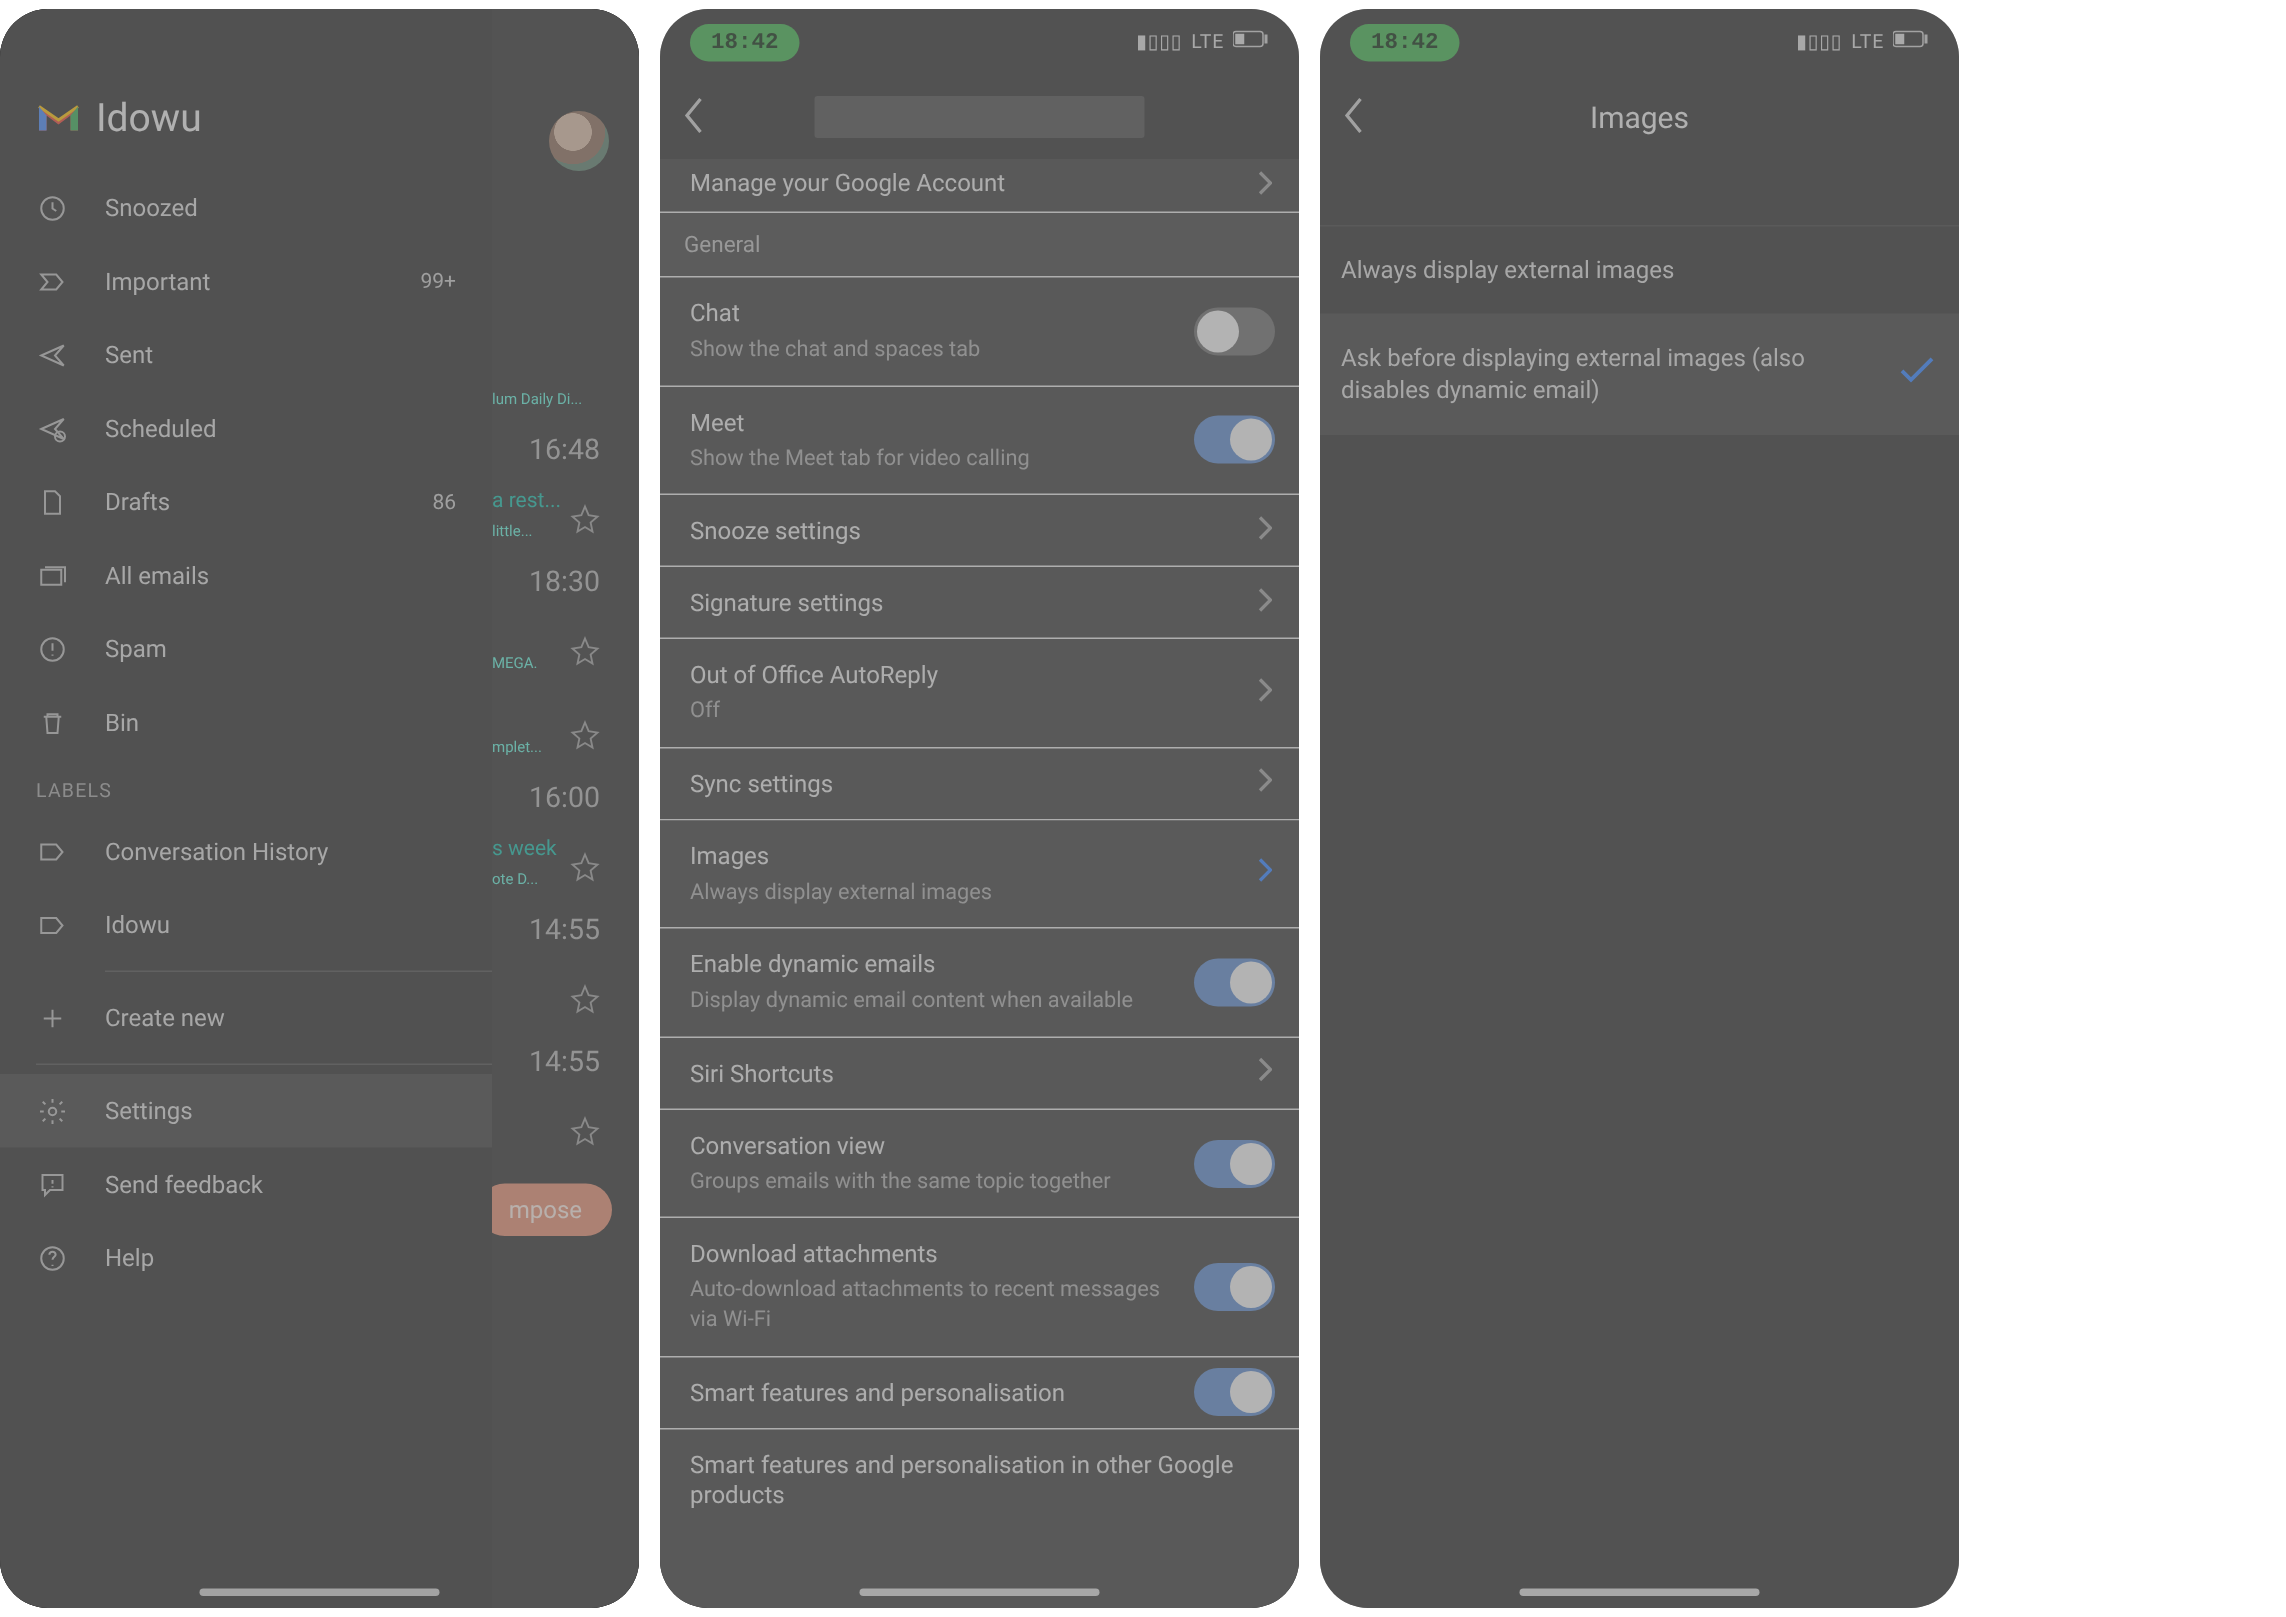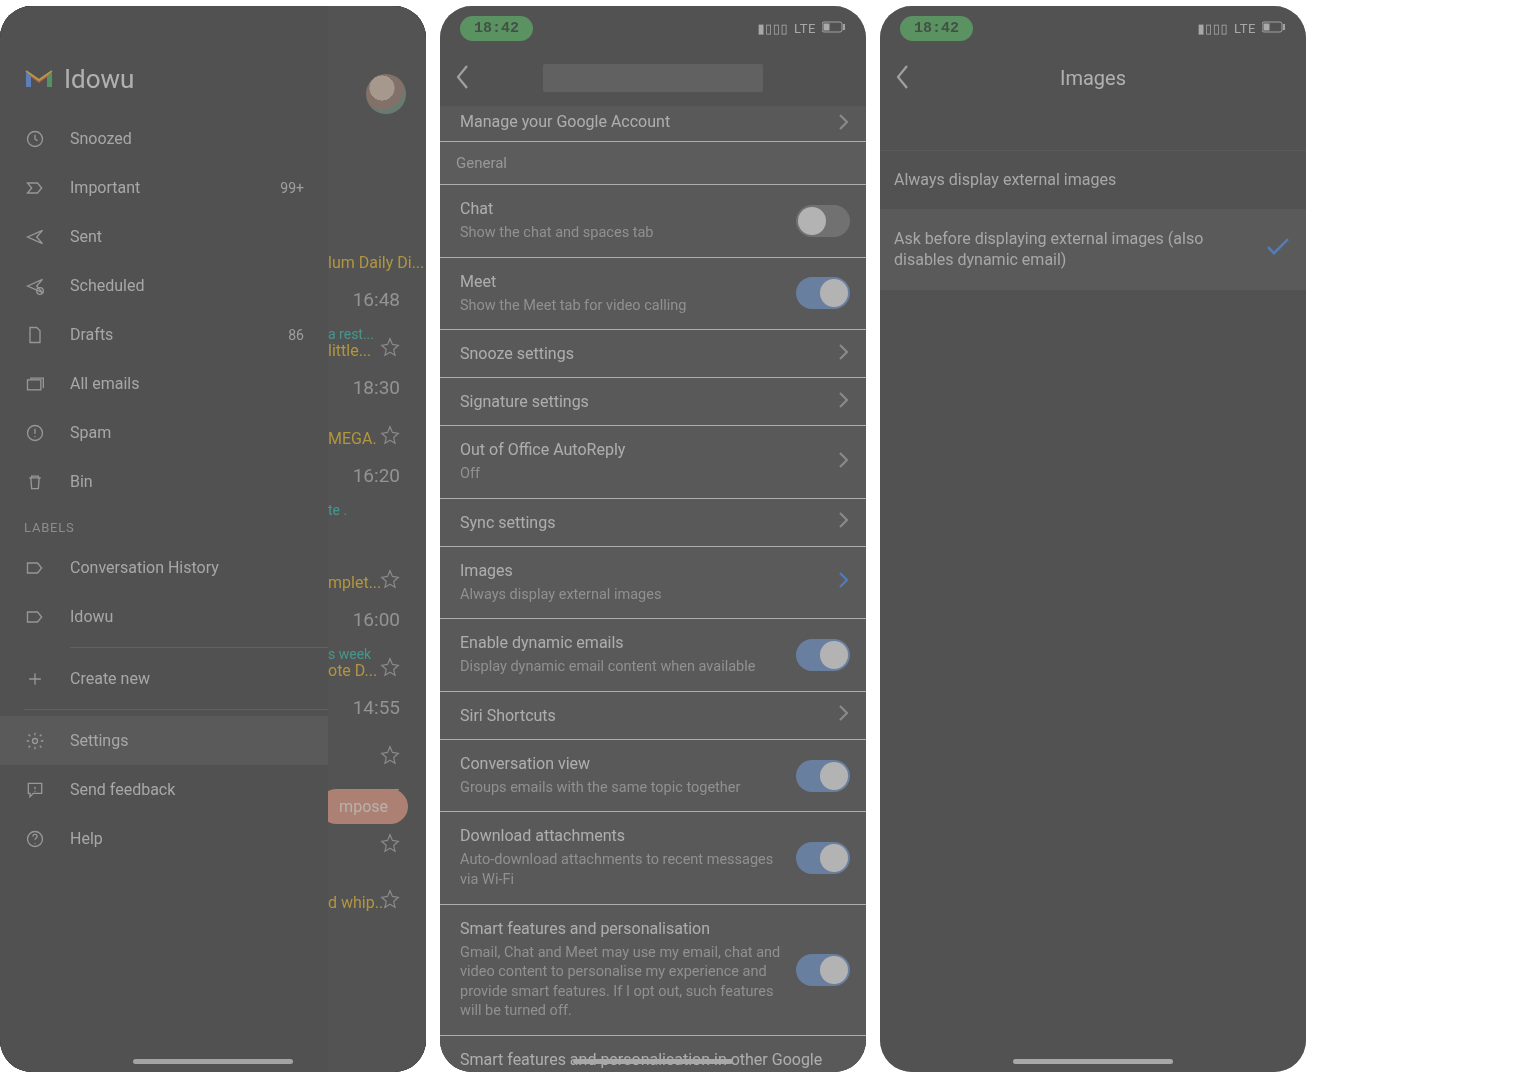--- a/index.html
+++ b/index.html
@@ -10,21 +10,21 @@
   
   .p1 { width: 426px; height: 1066px; margin: 6px 0 0 0; }
   .p1-bg { position: absolute; inset:0; background:#2c2c2c; }
   .p1-inbox { position:absolute; top:0; left:328px; right:0; bottom:0; background:#2e2e2e; color:#bdbdbd; }
   .p1-avatar { position:absolute; top:68px; right:20px; width:40px; height:40px; border-radius:50%; background: radial-gradient(circle at 40% 35%, #d6b9a2 0 35%, #8a6b58 36% 60%, #5a7d6a 61% 100%); }
   .inbox-list { position:absolute; top:188px; left:0; right:10px; }
   .inbox-row { height:88px; border:none; position:relative; color:#bdbdbd; font-size:14px; padding:8px 10px 8px 6px; }
   .inbox-time { position:absolute; top:6px; right:16px; font-size:19px; color:#aeaeae; }
   .inbox-star { position:absolute; bottom:10px; right:16px; color:#8f8f8f; }
   .inbox-snippet { position:absolute; bottom:28px; left:0; font-size:14px; color:#14b8a6; white-space:nowrap; }
-  .inbox-snippet2 { position:absolute; bottom:10px; left:0; font-size:16px; color:#eab308; white-space:nowrap; }
+  .inbox-snippet2 { position:absolute; bottom:10px; left:0; font-size:10px; color:#5eead4; white-space:nowrap; }
   .compose-pill { position:absolute; right:18px; bottom:248px; background:#e08b6f; color:#f8e8e0; padding:8px 20px; border-radius:28px; font-size:16px; }
 
   .p1-drawer { position:absolute; top:0; left:0; width:328px; height:100%; background:#2a2a2a; color:#d5d5d5;  }
   .p1-logo-row { display:flex; align-items:center; gap:10px; padding:58px 24px 20px 24px; }
   .gm-logo { width:30px; height:24px; position:relative; }
   .gm-logo svg { width:30px; height:24px; display:block; }
   .gm-text { font-size:26px; color:#e9e9e9; font-weight:400; }
   .nav-item { display:flex; align-items:center; gap:24px; padding:0 24px; height:49px; color:#d6d6d6; font-size:16px; }
   .nav-item .count { margin-left:auto; font-size:14px; color:#c6c6c6; }
   .nav-item.highlight { background:#3c3c3c; }
@@ -94,24 +94,20 @@
               <path d="M12 2l2.9 6.9L22 10l-5.5 4.8L18 22l-6-3.6L6 22l1.5-7.2L2 10l7.1-1.1z"></path>
             </svg></span>
       </div>
       <div class="inbox-row">
         <span class="inbox-time">18:30</span>
         <span class="inbox-snippet2">MEGA.</span>
         <span class="inbox-star star"><svg viewBox="0 0 24 24">
               <path d="M12 2l2.9 6.9L22 10l-5.5 4.8L18 22l-6-3.6L6 22l1.5-7.2L2 10l7.1-1.1z"></path>
             </svg></span>
       </div>
-      <div class="inbox-row">
-        <span class="inbox-time">16:20</span>
-        <span class="inbox-snippet">te .</span>
-      </div>
       <div class="inbox-row" style="height:56px">
         <span class="inbox-snippet2">mplet...</span>
         <span class="inbox-star star"><svg viewBox="0 0 24 24">
               <path d="M12 2l2.9 6.9L22 10l-5.5 4.8L18 22l-6-3.6L6 22l1.5-7.2L2 10l7.1-1.1z"></path>
             </svg></span>
       </div>
       <div class="inbox-row">
         <span class="inbox-time">16:00</span>
         <span class="inbox-snippet">s week</span>
         <span class="inbox-snippet2">ote D...</span>
@@ -386,21 +382,20 @@
     </div>
     <div class="row">
       <div class="title">Download attachments</div>
       <div class="sub">Auto-download attachments to recent messages via Wi-Fi</div>
       <div class="toggle on">
           <div class="knob"></div>
         </div>
     </div>
     <div class="row">
       <div class="title">Smart features and personalisation</div>
-      <div class="sub">Gmail, Chat and Meet may use my email, chat and video content to personalise my experience and provide smart features. If I opt out, such features will be turned off.</div>
       <div class="toggle on">
           <div class="knob"></div>
         </div>
     </div>
     <div class="row" style="border-bottom:none">
       <div class="title" style="line-height:1.3">Smart features and personalisation in other Google products</div>
     </div>
   </div>
 
   <div class="home-indicator"></div>

